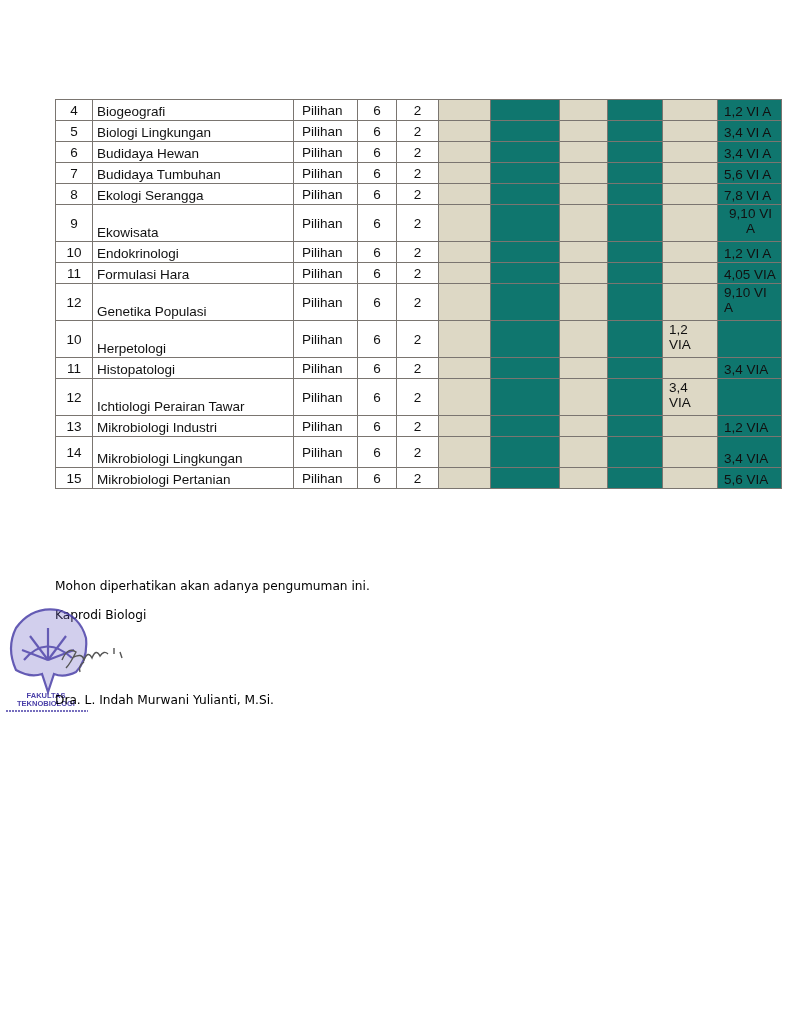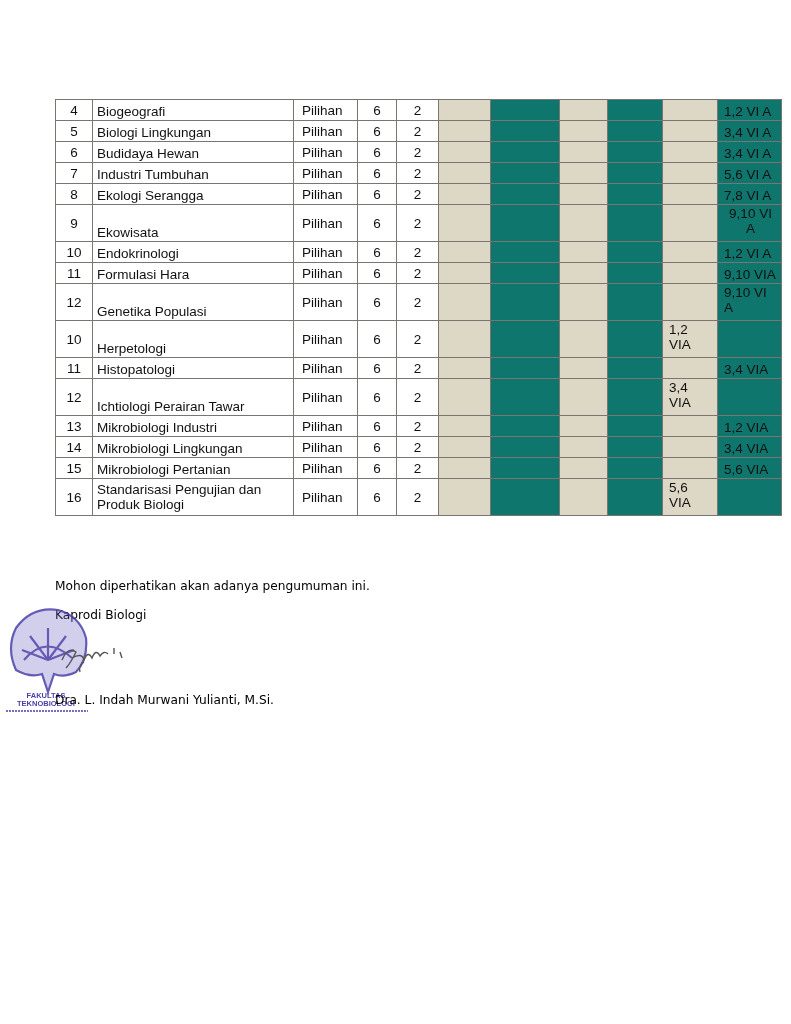--- a/index.html
+++ b/index.html
@@ -74,21 +74,21 @@
         <td class="ct">2</td>
         <td class="ol"></td>
         <td class="pk"></td>
         <td class="ol"></td>
         <td class="pk"></td>
         <td class="ol sched5"></td>
         <td class="pk sch">3,4 VI A</td>
       </tr>
       <tr style="height: 21px;">
         <td class="no">7</td>
-        <td class="nm">Industri Tumbuhan</td>
+        <td class="nm">Budidaya Tumbuhan</td>
         <td class="ty">Pilihan</td>
         <td class="ct">6</td>
         <td class="ct">2</td>
         <td class="ol"></td>
         <td class="pk"></td>
         <td class="ol"></td>
         <td class="pk"></td>
         <td class="ol sched5"></td>
         <td class="pk sch">5,6 VI A</td>
       </tr>
@@ -135,21 +135,21 @@
         <td class="no">11</td>
         <td class="nm">Formulasi Hara</td>
         <td class="ty">Pilihan</td>
         <td class="ct">6</td>
         <td class="ct">2</td>
         <td class="ol"></td>
         <td class="pk"></td>
         <td class="ol"></td>
         <td class="pk"></td>
         <td class="ol sched5"></td>
-        <td class="pk sch">9,10 VIA</td>
+        <td class="pk sch">4,05 VIA</td>
       </tr>
       <tr style="height: 37px;">
         <td class="no">12</td>
         <td class="nm">Genetika Populasi</td>
         <td class="ty">Pilihan</td>
         <td class="ct">6</td>
         <td class="ct">2</td>
         <td class="ol"></td>
         <td class="pk"></td>
         <td class="ol"></td>
@@ -202,21 +202,21 @@
         <td class="ty">Pilihan</td>
         <td class="ct">6</td>
         <td class="ct">2</td>
         <td class="ol"></td>
         <td class="pk"></td>
         <td class="ol"></td>
         <td class="pk"></td>
         <td class="ol sched5"></td>
         <td class="pk sch">1,2 VIA</td>
       </tr>
-      <tr style="height: 21px;">
+      <tr style="height: 31px;">
         <td class="no">14</td>
         <td class="nm">Mikrobiologi Lingkungan</td>
         <td class="ty">Pilihan</td>
         <td class="ct">6</td>
         <td class="ct">2</td>
         <td class="ol"></td>
         <td class="pk"></td>
         <td class="ol"></td>
         <td class="pk"></td>
         <td class="ol sched5"></td>
@@ -227,33 +227,20 @@
         <td class="nm">Mikrobiologi Pertanian</td>
         <td class="ty">Pilihan</td>
         <td class="ct">6</td>
         <td class="ct">2</td>
         <td class="ol"></td>
         <td class="pk"></td>
         <td class="ol"></td>
         <td class="pk"></td>
         <td class="ol sched5"></td>
         <td class="pk sch">5,6 VIA</td>
-      </tr>
-      <tr style="height: 37px;">
-        <td class="no">16</td>
-        <td class="nm mid">Standarisasi Pengujian dan Produk Biologi</td>
-        <td class="ty">Pilihan</td>
-        <td class="ct">6</td>
-        <td class="ct">2</td>
-        <td class="ol"></td>
-        <td class="pk"></td>
-        <td class="ol"></td>
-        <td class="pk"></td>
-        <td class="ol sched5">5,6 VIA</td>
-        <td class="pk sch top"></td>
       </tr>
     </tbody>
 </table>
 
 <div class="foot" style="top:579px">Mohon diperhatikan akan adanya pengumuman ini.</div>
 <div class="foot" style="top:608px">Kaprodi Biologi</div>
 
 <svg class="logo" viewBox="0 0 90 118">
   <g fill="none" stroke="#4a3fa8" stroke-width="2.2" opacity="0.85">
     <path d="M14 72 Q4 50 14 30 Q30 8 56 12 Q78 18 84 40 Q86 62 74 74 Q62 80 52 76 L46 94 L40 76 Q28 80 14 72 Z" fill="#6b5fc4" fill-opacity="0.35"></path>

